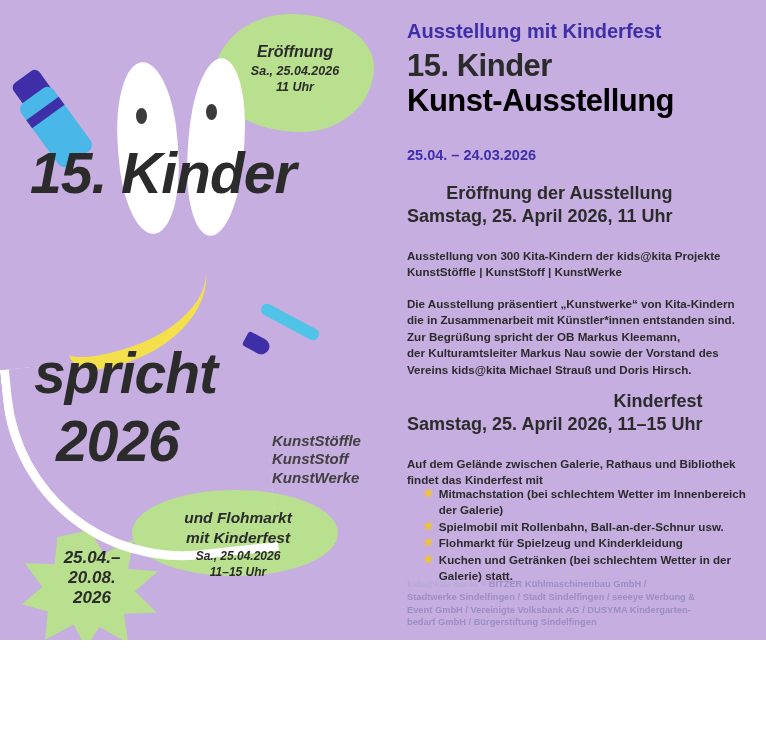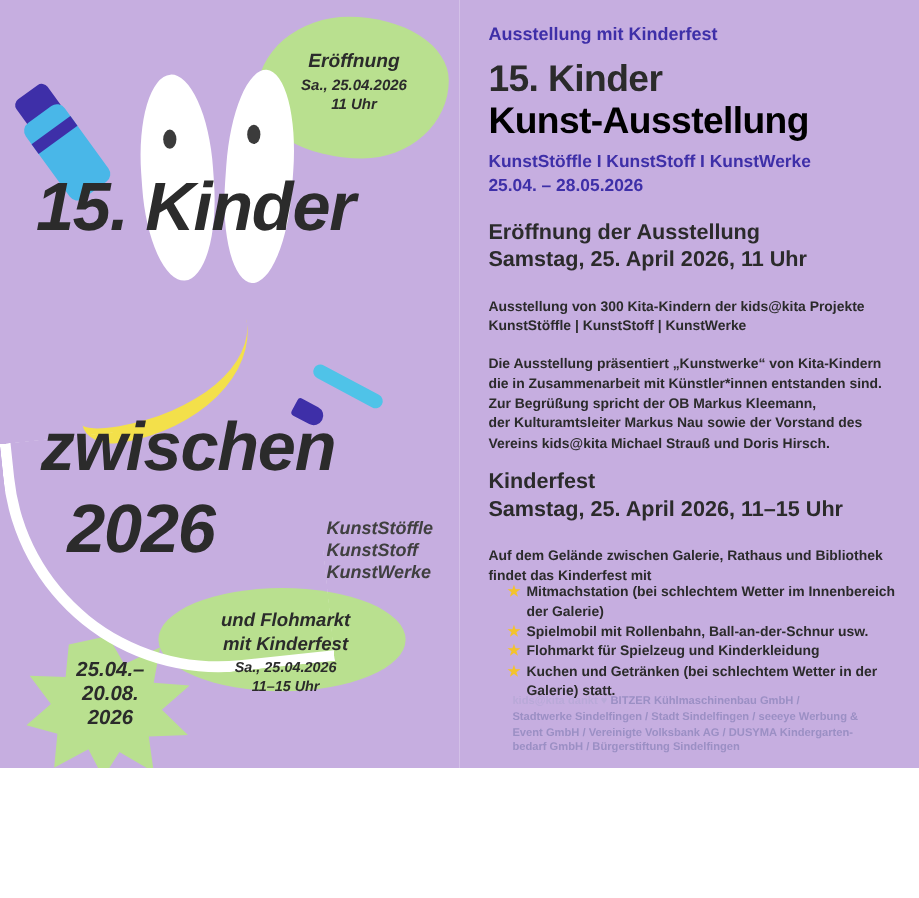--- a/index.html
+++ b/index.html
@@ -111,35 +111,35 @@
   }
   
   .right{
     position:absolute;left:383px;top:0;width:383px;height:640px;
     background:#c6aee0;
   }
   .right-bottom{
     position:absolute;left:383px;top:640px;width:383px;height:108px;background:#ffffff;
   }
   .r{position:absolute;left:24px;color:#2b2b2b;}
-  .eyebrow{top:20px;font-size:15px;font-weight:700;color:#3e2fa8;}
+  .eyebrow{top:20px;font-size:20px;font-weight:700;color:#3e2fa8;}
   .title1{top:48px;font-size:31px;font-weight:700;color:#2b2b2b;letter-spacing:-.5px;}
   .title2{top:83px;font-size:31px;font-weight:700;color:#000000;letter-spacing:-.5px;}
   .subtitle{top:126px;font-size:14.5px;font-weight:700;color:#3e2fa8;line-height:1.35;}
-  .h2{font-size:18px;font-weight:700;color:#2b2b2b;line-height:1.28;}
+  .h2{font-size:18px;font-weight:700;color:#2b2b2b;line-height:1.28;text-align:right;}
   .op{top:182px;}
   .body{font-size:11.6px;font-weight:700;line-height:1.42;color:#2b2b2b;}
   .b1{top:248px;}
   .b2{top:296px;}
   .kf{top:390px;}
   .b3{top:456px;}
   .bullets{top:486px;font-size:11.6px;font-weight:700;line-height:1.42;color:#2b2b2b;}
   .bullet-row{display:flex;gap:5px;align-items:flex-start;}
   .bstar{color:#f3c32c;font-size:12px;line-height:1.25;}
-  .thanks{top:578px;font-size:9.3px;font-weight:700;line-height:1.38;color:#9b8fc4;width:340px;margin-left:20px;}
+  .thanks{top:578px;font-size:9.3px;font-weight:700;line-height:1.38;color:#9b8fc4;width:340px;}
   .thanks .lead{color:#b9a9d8;}
 </style>
 </head>
 <body>
 
 <div class="poster">
 
   <div class="left">
     <div class="green-blob blob1"></div>
     <div class="green-blob blob2"></div>
@@ -157,21 +157,21 @@
     <div class="brush-tip"></div>
     <div class="curve"></div>
 
     <div class="opening-box">
       <div>Eröffnung</div>
       <div class="sub">Sa., 25.04.2026</div>
       <div class="sub">11 Uhr</div>
     </div>
 
     <div class="lh lh1">15. Kinder</div>
-    <div class="lh lh4">zwischen</div>
+    <div class="lh lh4">spricht</div>
     <div class="lh lh5">2026</div>
 
     <div class="kunstlist" style="white-space:pre-line">KunstStöffle
 KunstStoff
 KunstWerke</div>
 
     <div class="kinderfest-box">
       <div>und Flohmarkt</div>
       <div>mit Kinderfest</div>
       <div class="sub">Sa., 25.04.2026</div>
@@ -188,21 +188,21 @@
 
     
 
     
   </div>
 
   <div class="right">
     <div class="r eyebrow">Ausstellung mit Kinderfest</div>
     <div class="r title1">15. Kinder</div>
     <div class="r title2">Kunst-Ausstellung</div>
-    <div class="r subtitle" style="white-space:pre-line"><span>KunstStöffle I KunstStoff I KunstWerke</span><br><span>25.04. – 28.05.2026</span></div>
+    <div class="r subtitle" style="white-space:pre-line"><br><span>25.04. – 24.03.2026</span></div>
 
     <div class="r h2 op">
       <div>Eröffnung der Ausstellung</div>
       <div>Samstag, 25. April 2026, 11 Uhr</div>
     </div>
 
     <div class="r body b1" style="white-space:pre-line">Ausstellung von 300 Kita-Kindern der kids@kita Projekte
 KunstStöffle | KunstStoff | KunstWerke</div>
     <div class="r body b2" style="white-space:pre-line">Die Ausstellung präsentiert „Kunstwerke“ von Kita-Kindern
 die in Zusammenarbeit mit Künstler*innen entstanden sind.

